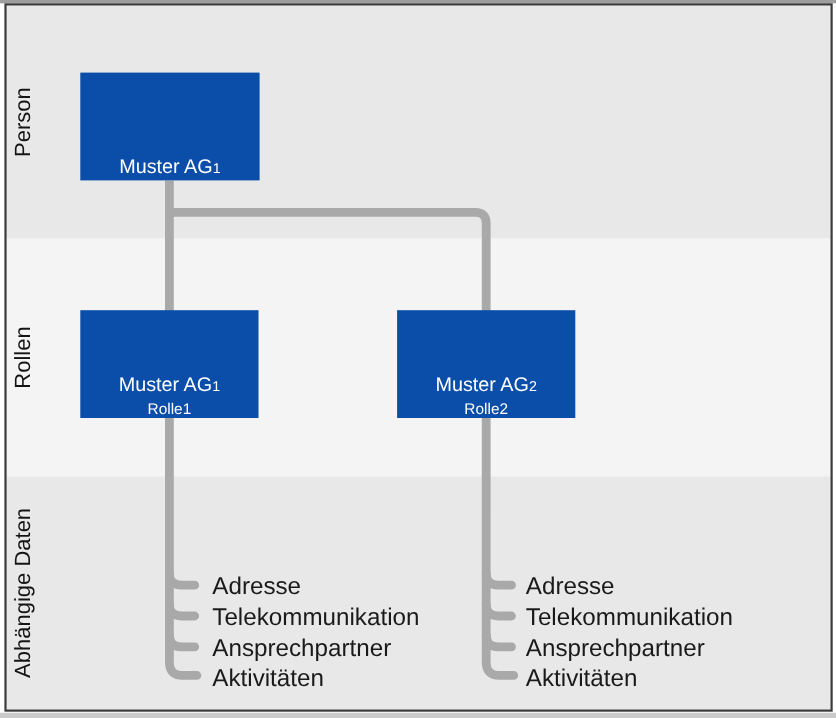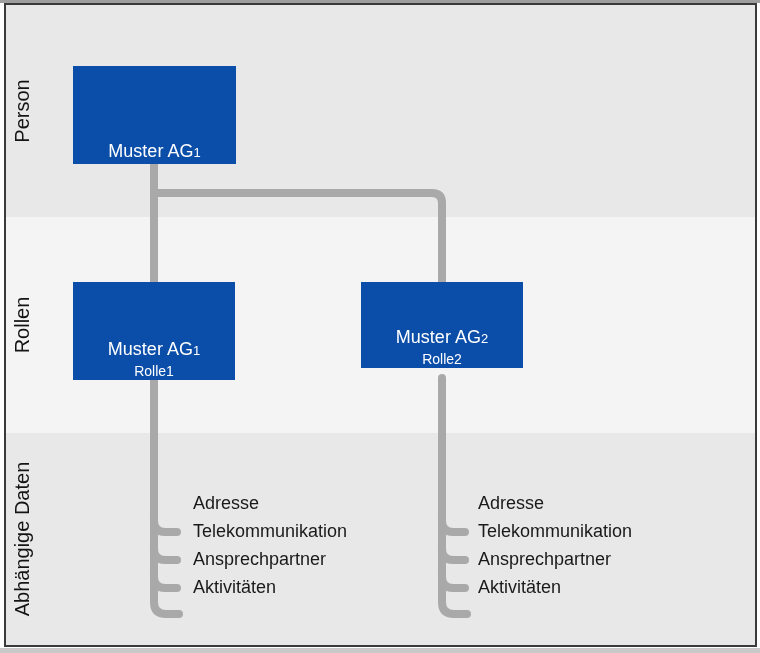--- a/index.html
+++ b/index.html
@@ -43,27 +43,27 @@
   .bluebox{
     position:absolute;
     background:#0b4ea9;
     color:#ffffff;
     display:flex;flex-direction:column;
     align-items:center;justify-content:flex-end;
     text-align:center;
   }
   .person-box{left:73px;top:66px;width:163px;height:98px;}
   .rolle1-box{left:73px;top:282px;width:162px;height:98px;}
-  .rolle2-box{left:361px;top:282px;width:162px;height:86px;}
+  .rolle2-box{left:361px;top:282px;width:162px;height:98px;}
   .box-title{font-size:18px;line-height:22px;}
   .box-title .idx{font-size:13px;}
   .box-role{font-size:14px;line-height:17px;margin-top:1px;}
   .dep-list{
-    position:absolute;top:489px;
-    font-size:18px;line-height:28px;
+    position:absolute;top:519px;
+    font-size:22px;line-height:28px;
     color:#1a1a1a;white-space:nowrap;
   }
   .dep-list-left{left:193px;}
   .dep-list-right{left:478px;}
 </style>
 </head>
 <body>
 
 <div class="screen">
 

